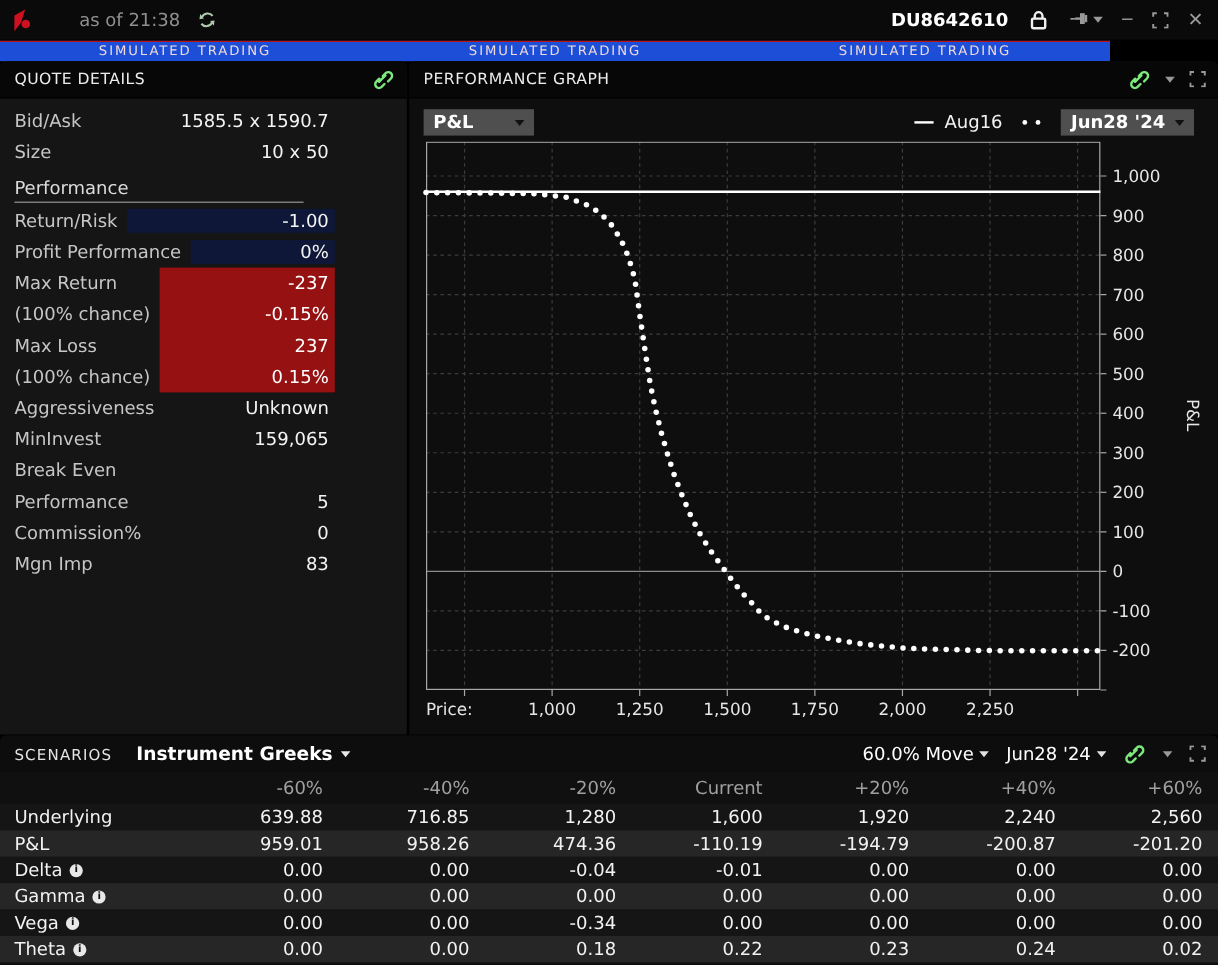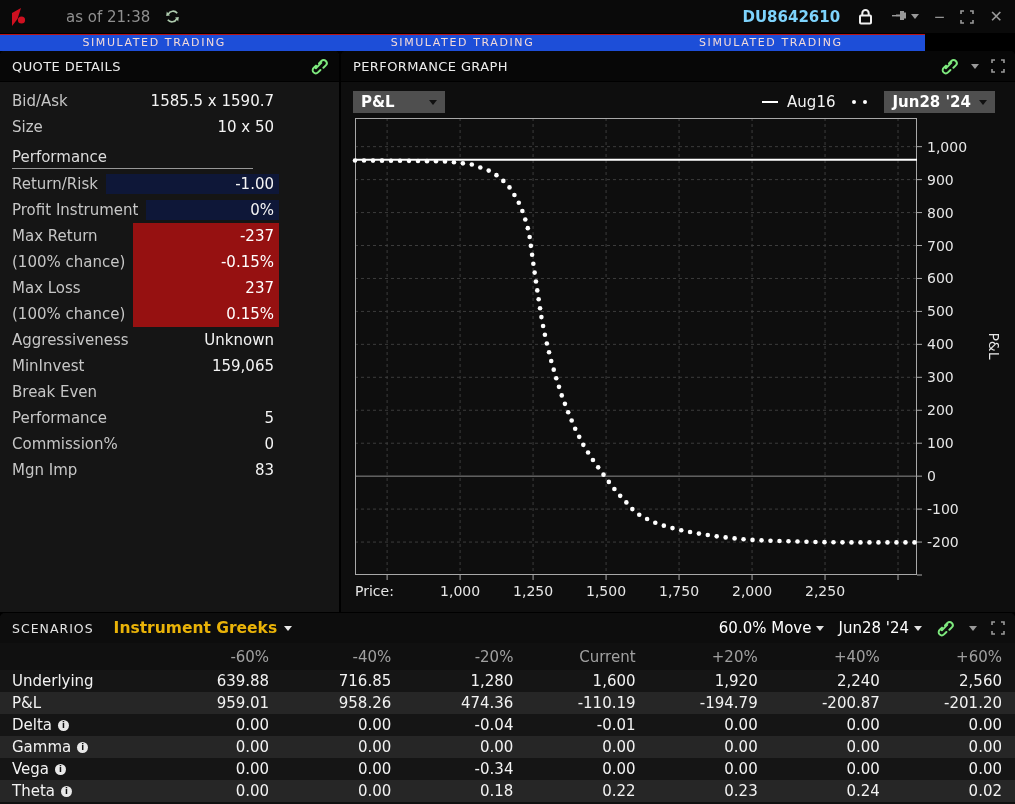--- a/index.html
+++ b/index.html
@@ -5,21 +5,21 @@
   html,body{margin:0;padding:0;background:#000;width:1015px;height:804px;overflow:hidden;
     font-family:"DejaVu Sans","Liberation Sans",sans-serif;-webkit-font-smoothing:antialiased;}
   
   .titlebar{position:absolute;left:0;top:0;width:1015px;height:33px;background:#0a0a0a;
     display:flex;align-items:center;}
   .tb-logo{margin:0 8px 0 8px;}
   .tb-title{color:#f2f2f2;font-size:15px;font-weight:600;letter-spacing:.2px;}
   .tb-asof{color:#8f8f8f;font-size:15px;margin-left:28px;}
   .tb-refresh{margin-left:14px;}
   .tb-right{margin-left:auto;display:flex;align-items:center;gap:16px;padding-right:12px;}
-  .tb-account{color:#7dd3fc;font-size:15px;font-weight:bold;}
+  .tb-account{color:#ffffff;font-size:15px;font-weight:bold;}
   .tb-glyph{color:#9a9a9a;font-size:14px;line-height:14px;}
   .pin-wrap{display:flex;align-items:center;gap:3px;}
   .caret{width:0;height:0;border-left:4px solid transparent;border-right:4px solid transparent;border-top:5px solid #999;}
   
   .banner{position:absolute;left:0;top:34px;width:925px;height:17px;background:#1d4ed8;
     border-top:1px solid #bb1414;box-sizing:border-box;display:flex;}
   .banner span{flex:1;text-align:center;color:#f3dada;font-size:11px;letter-spacing:1.6px;line-height:15px;}
   
   .panel{position:absolute;background:#151515;border-radius:5px 5px 0 0;overflow:hidden;}
   .quote-panel{left:0;top:51px;width:339px;height:561px;}
@@ -50,21 +50,21 @@
   .legend{margin-left:auto;display:flex;align-items:center;gap:9px;}
   .legend-dash{width:16px;height:2px;background:#fff;}
   .legend-name{color:#f2f2f2;font-size:15px;}
   .legend-dots{display:flex;gap:7px;margin:0 8px;}
   .legend-dots i{width:4px;height:4px;border-radius:50%;background:#fff;display:block;}
   #chart{position:absolute;left:0;top:67px;}
   svg text{font-family:"DejaVu Sans","Liberation Sans",sans-serif;font-size:14px;fill:#e6e6e6;}
   
   .scen-bar{height:30px;display:flex;align-items:center;background:#0d0d0d;padding:0 10px 0 12px;}
   .scen-title{color:#e4e4e4;font-size:12.5px;letter-spacing:1px;}
-  .scen-tab{margin-left:20px;display:flex;align-items:center;gap:7px;color:#eab308;
+  .scen-tab{margin-left:20px;display:flex;align-items:center;gap:7px;color:#ffffff;
     font-size:15.5px;font-weight:bold;}
   .scen-tab .caret{border-top-color:#e8e8e8;}
   .scen-right{margin-left:auto;display:flex;align-items:center;gap:14px;}
   .scen-dd{display:flex;align-items:center;gap:5px;color:#fff;font-size:15px;font-weight:normal;}
   .scen-dd .caret{border-top-color:#e0e0e0;}
   .scen-row{display:grid;grid-template-columns:160px repeat(7,1fr);align-items:center;}
   .scen-head{height:27px;color:#a0a0a0;font-size:15px;}
   .scen-data{height:22px;color:#f2f2f2;font-size:15px;}
   .scen-data:nth-child(odd){background:#262626;}
   .scen-data:nth-child(even){background:#151515;}
@@ -134,21 +134,21 @@
       <div class="q-row">
         <span class="q-label">Size</span>
         <span class="q-value">10 x 50</span>
       </div>
       <div class="q-section">Performance</div>
       <div class="q-row">
         <span class="q-label">Return/Risk</span>
         <span class="q-value hl-navy">-1.00</span>
       </div>
       <div class="q-row">
-        <span class="q-label">Profit Instrument</span>
+        <span class="q-label">Profit Performance</span>
         <span class="q-value hl-navy">0%</span>
       </div>
       <div class="q-row double">
         <div class="q-labels">
           <span>Max Return</span>
           <span>(100% chance)</span>
         </div>
         <div class="q-value2 hl-red">
           <span>-237</span>
           <span>-0.15%</span>

